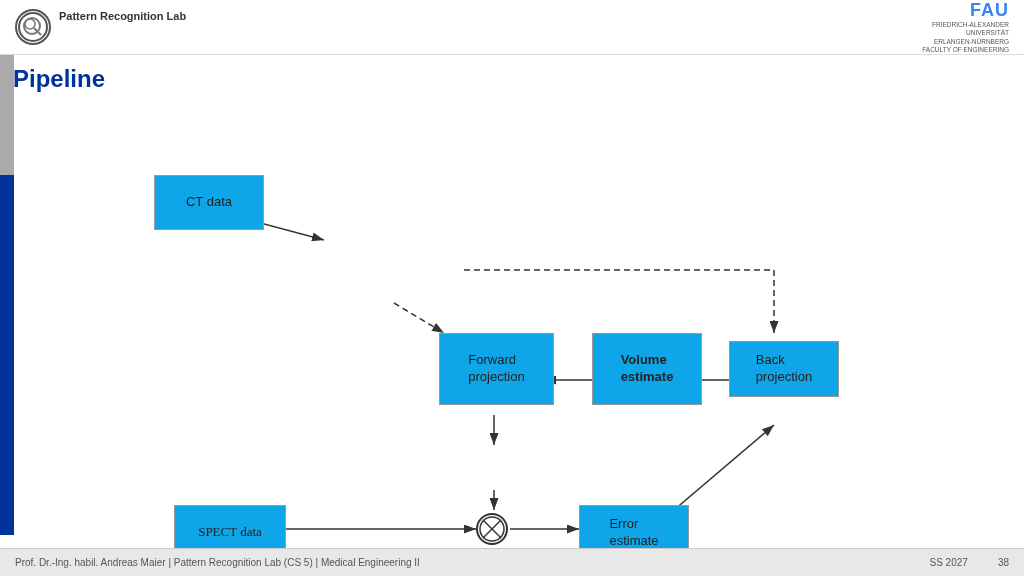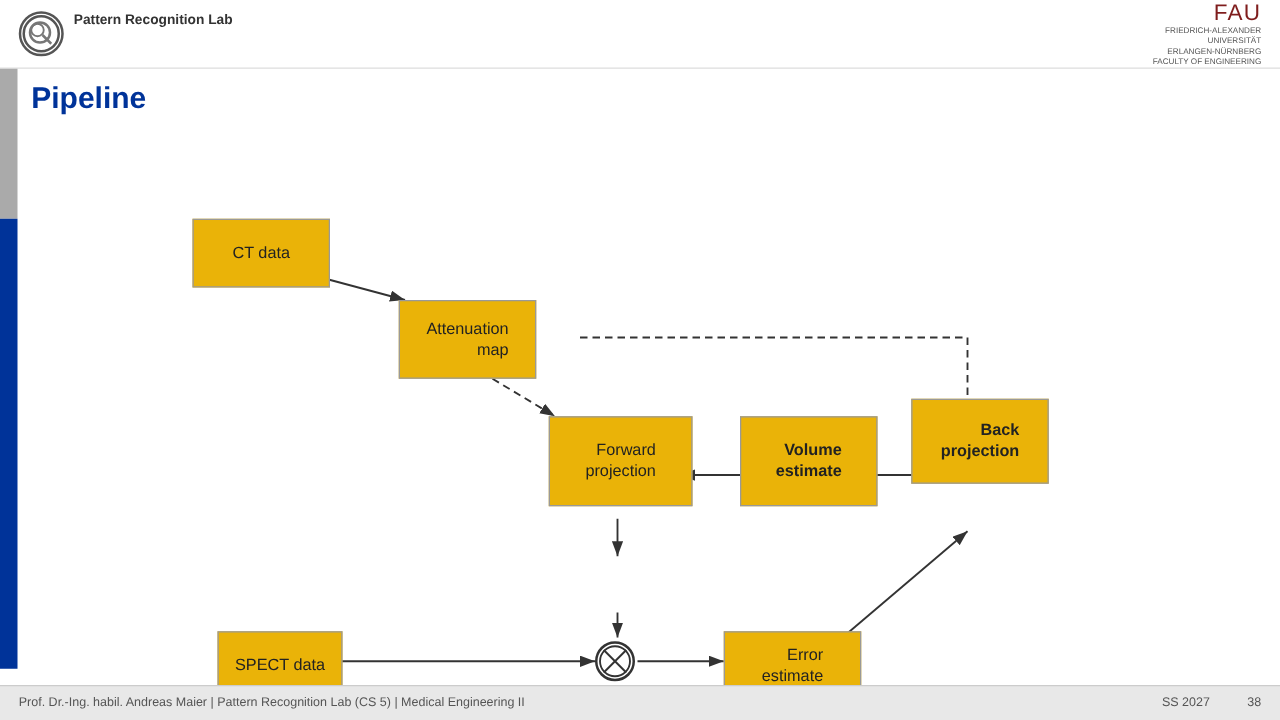--- a/index.html
+++ b/index.html
@@ -70,22 +70,22 @@
     }
 
     #logo-right {
       display: flex;
       flex-direction: column;
       align-items: flex-end;
     }
 
     .fau-logo {
       font-size: 18px;
-      font-weight: normal;
-      color: #7f1d1d;
+      font-weight: bold;
+      color: #3b82f6;
       letter-spacing: 1px;
     }
 
     .fau-subtitle {
       font-size: 7px;
       color: #555;
       text-align: right;
       line-height: 1.2;
     }
 
@@ -107,21 +107,21 @@
 
     .bar-blue {
       background: #003399;
       flex: 3;
     }
 
     
     #page-title {
       position: absolute;
       top: 65px;
-      left: 25px;
+      left: 13px;
       font-size: 24px;
       font-weight: bold;
       color: #003399;
     }
 
     
     #footer {
       position: absolute;
       bottom: 0;
       left: 0;
@@ -150,26 +150,26 @@
       position: absolute;
       top: 55px;
       left: 14px;
       width: 996px;
       height: 493px;
     }
 
     
     .box {
       position: absolute;
-      background: #eab308;
+      background: #0ea5e9;
       border: 1.5px solid #999;
       display: flex;
       align-items: center;
       justify-content: center;
-      text-align: right;
+      text-align: left;
       font-size: 13px;
       color: #222;
       line-height: 1.3;
     }
 
     
     #arrows-svg {
       position: absolute;
       top: 0;
       left: 0;
@@ -259,38 +259,35 @@
 
       <line x1="496" y1="474" x2="565" y2="474" stroke="#333" stroke-width="1.5" marker-end="url(#arrowhead)"></line>
 
       <line x1="660" y1="455" x2="760" y2="370" stroke="#333" stroke-width="1.5" marker-end="url(#arrowhead)"></line>
     </svg>
 
     <div class="box" style="left:140px; top:120px; width:110px; height:55px;">
       <span>CT data</span>
     </div>
 
-    <div class="box" style="left:305px; top:185px; width:110px; height:63px;">
-      <span>Attenuation<br>map</span>
-    </div>
 
     <div class="box" style="left:425px; top:278px; width:115px; height:72px;">
       <span>Forward<br>projection</span>
     </div>
 
     <div class="box" style="left:578px; top:278px; width:110px; height:72px;font-weight:bold;">
       <span>Volume<br>estimate</span>
     </div>
 
-    <div class="box" style="left:715px; top:264px; width:110px; height:68px;font-weight:bold;">
+    <div class="box" style="left:715px; top:286px; width:110px; height:56px;">
       <span>Back<br>projection</span>
     </div>
 
 
-    <div class="box" style="left:160px; top:450px; width:100px; height:55px;">
+    <div class="box" style="left:160px; top:450px; width:112px; height:55px;font-family:Liberation Serif, serif;">
       <span>SPECT
 data</span>
     </div>
 
     <div class="box" style="left:565px; top:450px; width:110px; height:55px;">
       <span>Error<br>estimate</span>
     </div>
 
     <div class="otimes-circle" style="left:462px; top:458px;">
       <svg width="28" height="28" viewBox="0 0 28 28">

